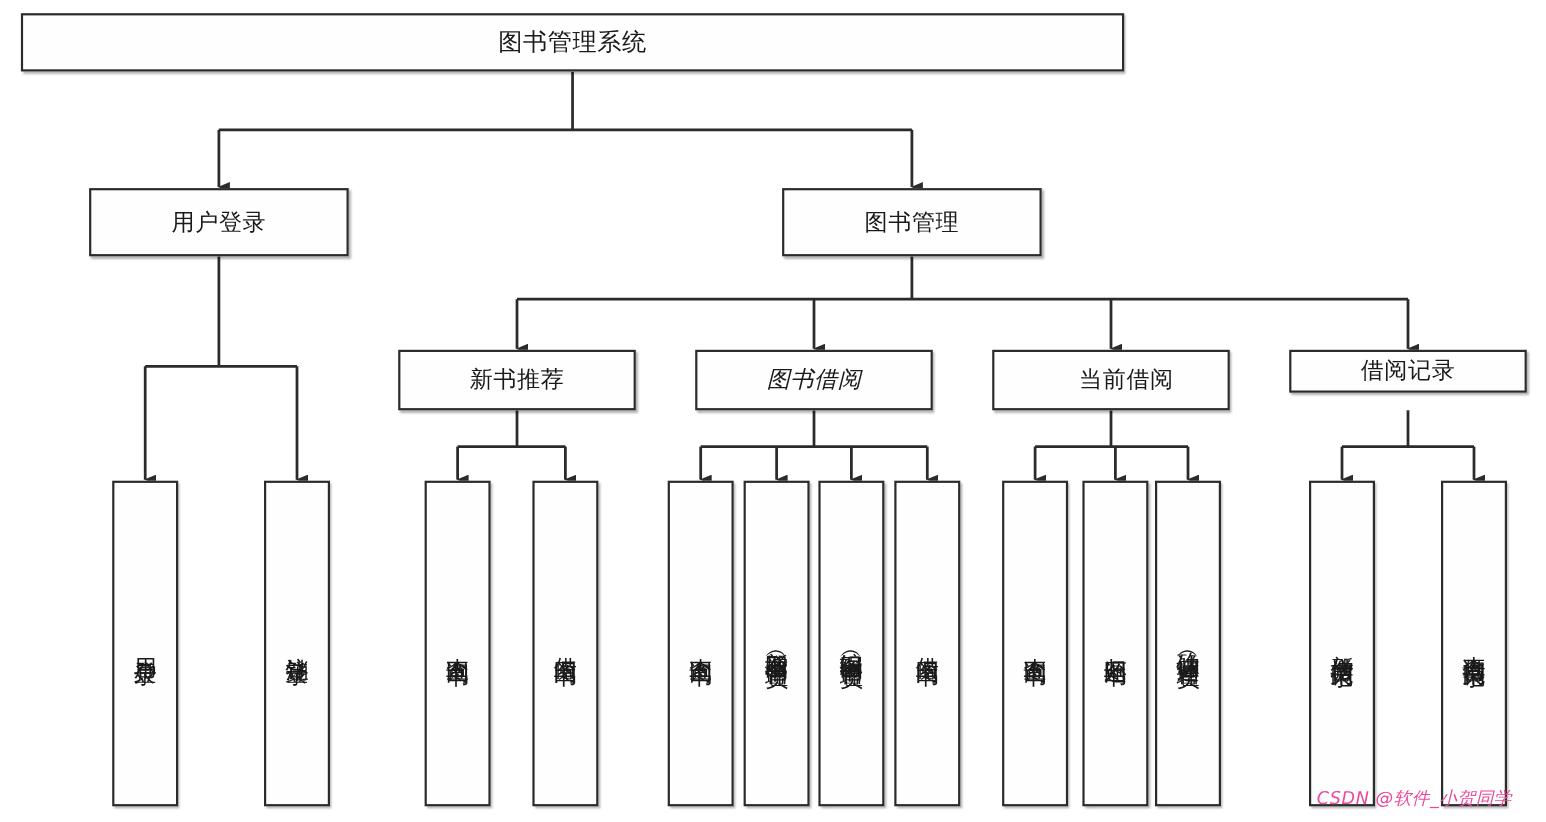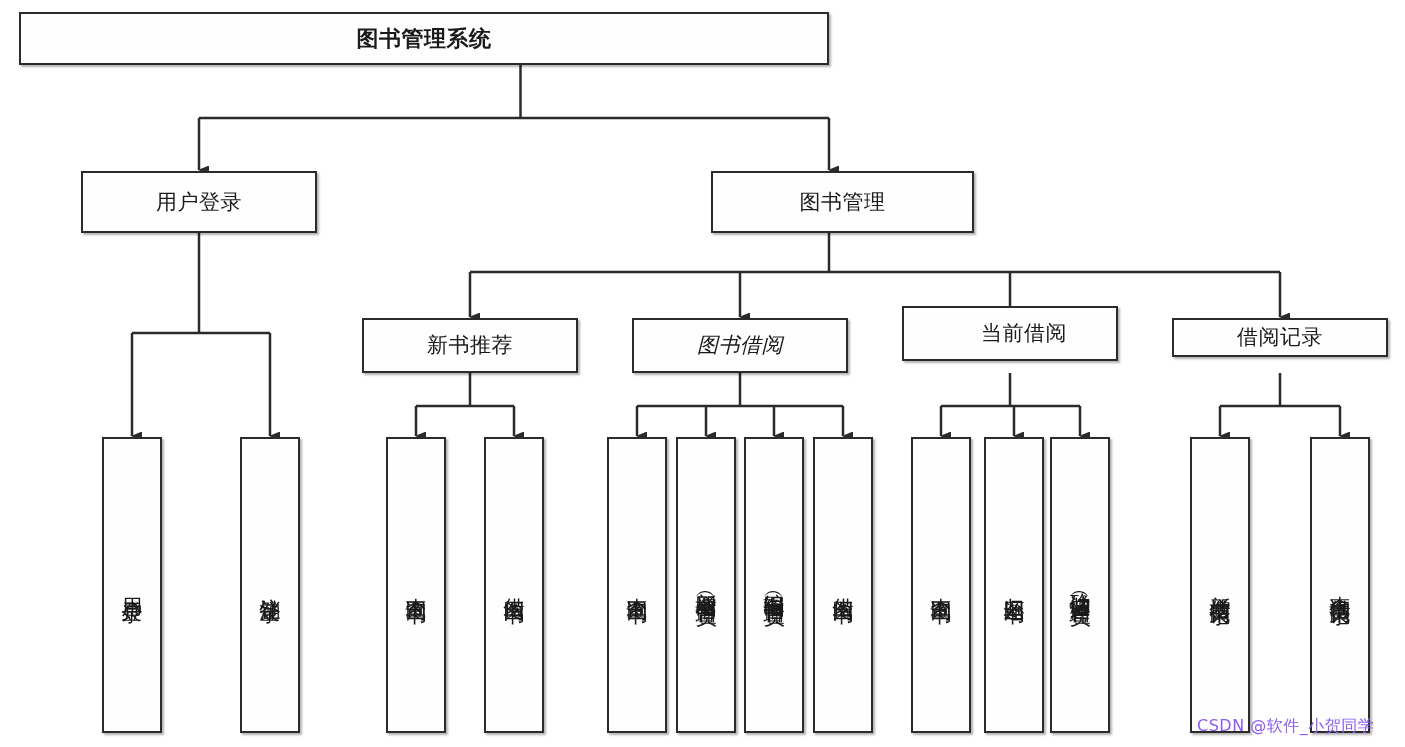--- a/index.html
+++ b/index.html
@@ -50,24 +50,25 @@
     font-size: 21px;
     letter-spacing: 2px;
     line-height: 1.05;
     white-space: nowrap;
   }
   .node.root .label { font-size: 22px; }
 
   .watermark {
     position: absolute;
     font-size: 16px;
-    color: #8b5cf6;
+    color: #ec4899;
     white-space: nowrap;
     letter-spacing: 0.5px;
     font-family: "DejaVu Sans", "Liberation Sans", sans-serif;
+    font-style: italic;
   }
 </style>
 </head>
 <body>
 
 <div id="canvas">
   <svg class="edges" viewBox="0 0 1405 747">
     <defs>
       <marker id="arrowhead" markerWidth="9" markerHeight="11" refX="4.5" refY="10" orient="auto" markerUnits="userSpaceOnUse">
         <path d="M0,0 L9,0 L4.5,11 Z" fill="#2b2b2b"></path>
@@ -104,36 +105,36 @@
         <line x1="1014" y1="406" x2="1014" y2="436" stroke="#2b2b2b" stroke-width="2.5" marker-end="url(#arrowhead)"></line>
         <line x1="1080" y1="406" x2="1080" y2="436" stroke="#2b2b2b" stroke-width="2.5" marker-end="url(#arrowhead)"></line>
         <line x1="1280" y1="373" x2="1280" y2="406" stroke="#2b2b2b" stroke-width="2.5"></line>
         <line x1="1220" y1="406" x2="1340" y2="406" stroke="#2b2b2b" stroke-width="2.5"></line>
         <line x1="1220" y1="406" x2="1220" y2="436" stroke="#2b2b2b" stroke-width="2.5" marker-end="url(#arrowhead)"></line>
         <line x1="1340" y1="406" x2="1340" y2="436" stroke="#2b2b2b" stroke-width="2.5" marker-end="url(#arrowhead)"></line>
       </g>
   </svg>
 
   <div id="node-layer">
-      <div class="node root" style="left: 19px; top: 12px; width: 810px; height: 53px; font-weight: bold;">
+      <div class="node root" style="left: 19px; top: 12px; width: 1003px; height: 53px;">
         <span class="label">图书管理系统</span>
       </div>
       <div class="node" style="left: 81px; top: 171px; width: 236px; height: 62px;">
         <span class="label">用户登录</span>
       </div>
-      <div class="node" style="left: 711px; top: 171px; width: 263px; height: 62px;">
+      <div class="node" style="left: 711px; top: 171px; width: 236px; height: 62px;">
         <span class="label">图书管理</span>
       </div>
       <div class="node" style="left: 362px; top: 318px; width: 216px; height: 55px;">
         <span class="label">新书推荐</span>
       </div>
       <div class="node" style="left: 632px; top: 318px; width: 216px; height: 55px; font-style: italic;">
         <span class="label">图书借阅</span>
       </div>
-      <div class="node" style="left: 902px; top: 306px; width: 216px; height: 55px; padding-left: 28px;">
+      <div class="node" style="left: 902px; top: 318px; width: 216px; height: 55px; padding-left: 28px;">
         <span class="label">当前借阅</span>
       </div>
       <div class="node" style="left: 1172px; top: 318px; width: 216px; height: 39px;">
         <span class="label">借阅记录</span>
       </div>
       <div class="node vertical" style="left: 102px; top: 437px; width: 60px; height: 296px;">
         <span class="label">用户登录</span>
       </div>
       <div class="node vertical" style="left: 240px; top: 437px; width: 60px; height: 296px;">
         <span class="label">注销登录</span>

